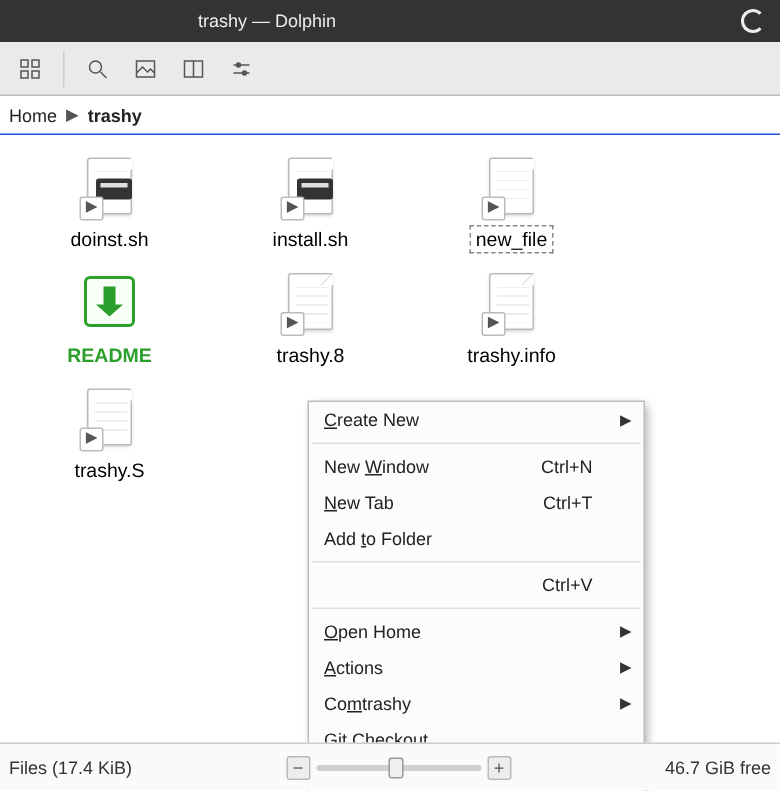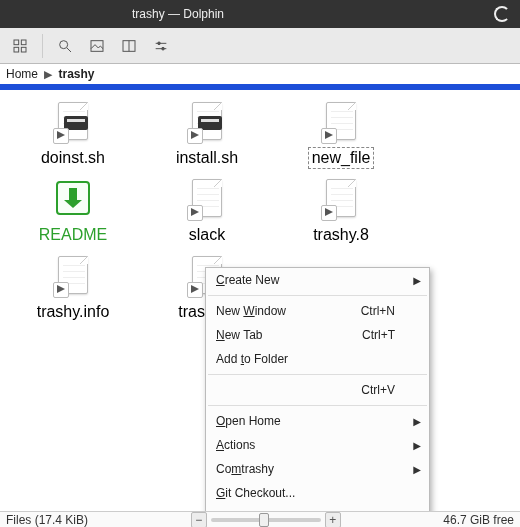--- a/index.html
+++ b/index.html
@@ -7,32 +7,32 @@
 
 .titlebar { height:28px; background:#333; color:#eee; display:flex; align-items:center; padding:0 10px; position:relative; }
 .title { position:absolute; left:132px; }
 .loading-ring { position:absolute; right:10px; width:16px; height:16px; border:2px solid #eee; border-right-color:transparent; border-radius:50%; }
 
 .toolbar { height:36px; background:#eaeaea; border-bottom:1px solid #bbb; display:flex; align-items:center; padding:0 6px; gap:4px; }
 .tbtn { width:28px; height:28px; display:flex; align-items:center; justify-content:center; color:#555; border:1px solid transparent; border-radius:3px; }
 .tbtn svg { width:16px; height:16px; stroke:#555; stroke-width:1.5; fill:none; }
 .vdiv { width:1px; height:24px; background:#ccc; margin:0 4px; }
 
-.breadcrumb { height:26px; background:#fff; border-bottom:6px solid #1d4ed8; display:flex; align-items:center; padding:0 6px; gap:6px; }
+.breadcrumb { height:26px; background:#fff; border-bottom:1px solid #1d4ed8; display:flex; align-items:center; padding:0 6px; gap:6px; }
 .crumb { color:#222; }
 .crumbarrow { color:#555; font-size:11px; }
 .crumb.active { font-weight:bold; }
 
 .fileview { position:relative; padding-top:8px; background:#fff; height:calc(100% - 28px - 36px - 26px - 20px); }
 .filegrid { display:flex; flex-wrap:wrap; align-content:flex-start; padding:0 6px; }
 .file { width:134px; height:77px; display:flex; flex-direction:column; align-items:center; justify-content:flex-end; padding-bottom:6px; }
 .ficon { width:44px; height:44px; margin-bottom:3px; position:relative; }
-.flabel { font-size:16px; text-align:center; padding:1px 3px; border:1px dashed transparent; }
+.flabel { font-size:13px; text-align:center; padding:1px 3px; border:1px dashed transparent; }
 .flabel.sel { border-color:#888; }
-.flabel.green { color:#2ca02c; font-weight:400; }
+.flabel.green { color:#2ca02c; font-weight:700; }
 
 
 .doc-sheet { width:30px; height:38px; background:#fff; border:1px solid #bbb; border-radius:2px; margin:0 auto; position:absolute; left:7px; top:2px;
   box-shadow:0 1px 2px rgba(0,0,0,.15);
   background-image:repeating-linear-gradient(#eee 0 1px, transparent 1px 6px);
   background-position:4px 8px; background-size:22px 24px; background-repeat:no-repeat;
 }
 .doc-corner { position:absolute; right:-1px; top:-1px; width:8px; height:8px; background:linear-gradient(135deg,transparent 48%,#ccc 50%, #fff 52%); }
 .sh-band { position:absolute; left:13px; top:16px; width:24px; height:14px; background:#333; border-radius:2px; }
 .sh-band::after{content:""; position:absolute; left:3px; top:3px; width:18px; height:3px; background:#fff; opacity:.85;}
@@ -45,21 +45,21 @@
 
 .context-menu { position:absolute; left:205px; top:177px; width:225px; background:#fcfcfc; border:1px solid #bbb; box-shadow:2px 3px 6px rgba(0,0,0,.3); }
 .mitem { height:24px; display:flex; align-items:center; padding:0 10px; color:#222; position:relative; }
 .mitem .mlabel .ul { text-decoration:underline; }
 .mitem .shortcut { position:absolute; right:34px; color:#222; }
 .mitem .subarrow { position:absolute; right:8px; color:#333; font-size:10px; }
 .mitem.disabled { color:#aaa; }
 .mitem.disabled .mlabel .ul { text-decoration:underline; }
 .msep { height:1px; background:#ddd; margin:3px 2px; }
 
-.statusbar { position:absolute; bottom:0; left:0; right:0; height:16px; border-top:1px solid #ccc; background:#fafafa; display:flex; align-items:center; padding:0 6px; color:#333; }
+.statusbar { position:absolute; bottom:0; left:0; right:0; height:32px; border-top:1px solid #ccc; background:#fafafa; display:flex; align-items:center; padding:0 6px; color:#333; }
 .status-left{flex:0 0 auto;}
 .status-mid{flex:1; display:flex; justify-content:center; align-items:center;}
 .slider-track{width:110px; height:4px; background:#cfcfcf; border-radius:2px; position:relative;}
 .slider-thumb{position:absolute; left:48px; top:-5px; width:10px; height:14px; background:#f0f0f0; border:1px solid #999; border-radius:2px;}
 .status-right{flex:0 0 auto;}
 .sbtn{width:16px;height:16px;border:1px solid #bbb;background:#ededed;display:flex;align-items:center;justify-content:center;margin:0 4px;border-radius:2px;color:#555;}
 </style>
 </head>
 <body>
 
@@ -149,29 +149,20 @@
         </div>
         <div class="flabel green">README</div>
       </div>
       <div class="file">
         <div class="ficon">
           <div class="doc-sheet">
             <div class="doc-corner"></div>
           </div>
           <div class="exec-badge"></div>
         </div>
-        <div class="flabel">slack</div>
-      </div>
-      <div class="file">
-        <div class="ficon">
-          <div class="doc-sheet">
-            <div class="doc-corner"></div>
-          </div>
-          <div class="exec-badge"></div>
-        </div>
         <div class="flabel">trashy.8</div>
       </div>
       <div class="file">
         <div class="ficon">
           <div class="doc-sheet">
             <div class="doc-corner"></div>
           </div>
           <div class="exec-badge"></div>
         </div>
         <div class="flabel">trashy.info</div>

